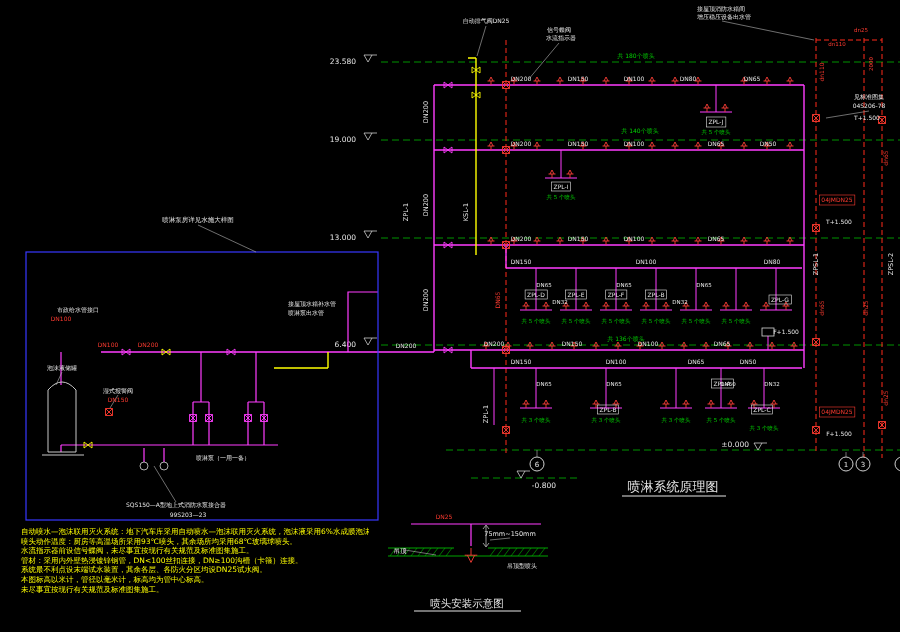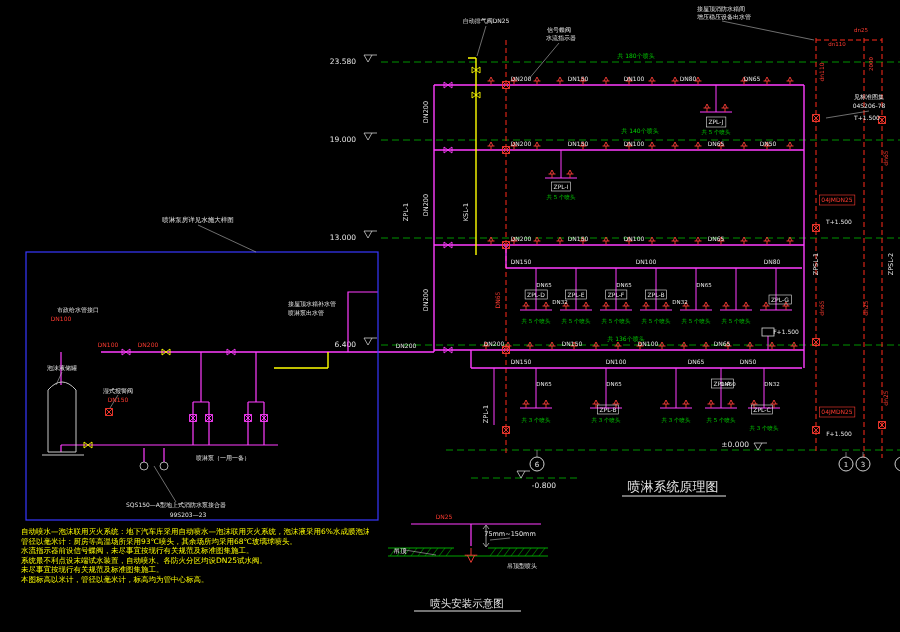--- a/index.html
+++ b/index.html
@@ -364,19 +364,20 @@
       </g>
 
     <text id="title-main" x="657" y="491" fill="#e6e6e6" font-size="13" text-anchor="middle">喷淋系统原理图</text>
     <path d="M606,496 H710" stroke="#e6e6e6" stroke-width="1.2"></path>
     <text id="title-detail" x="451" y="607" fill="#e6e6e6" font-size="10.5" text-anchor="middle">喷头安装示意图</text>
     <path d="M398,611 H505" stroke="#e6e6e6" stroke-width="1"></path>
   </svg>
 
   <div id="notes">
       <div class="note-line">自动喷水—泡沫联用灭火系统：地下汽车库采用自动喷水—泡沫联用灭火系统，泡沫液采用6%水成膜泡沫液。</div>
-      <div class="note-line">管径以毫米计：厨房等高温场所采用93℃喷头，其余场所均采用68℃玻璃球喷头。</div>
+      <div class="note-line">喷头动作温度：厨房等高温场所采用93℃喷头，其余场所均采用68℃玻璃球喷头。</div>
       <div class="note-line">水流指示器前设信号蝶阀，未尽事宜按现行有关规范及标准图集施工。</div>
-      <div class="note-line">系统最不利点设末端试水装置，自动喷水、各防火分区均设DN25试水阀。</div>
+      <div class="note-line">管材：采用内外壁热浸镀锌钢管，DN&lt;100丝扣连接，DN≥100沟槽（卡箍）连接。</div>
+      <div class="note-line">系统最不利点设末端试水装置，其余各层、各防火分区均设DN25试水阀。</div>
+      <div class="note-line">本图标高以米计，管径以毫米计，标高均为管中心标高。</div>
       <div class="note-line">未尽事宜按现行有关规范及标准图集施工。</div>
-      <div class="note-line">本图标高以米计，管径以毫米计，标高均为管中心标高。</div>
     </div>
 </div>
 
 </body></html>

